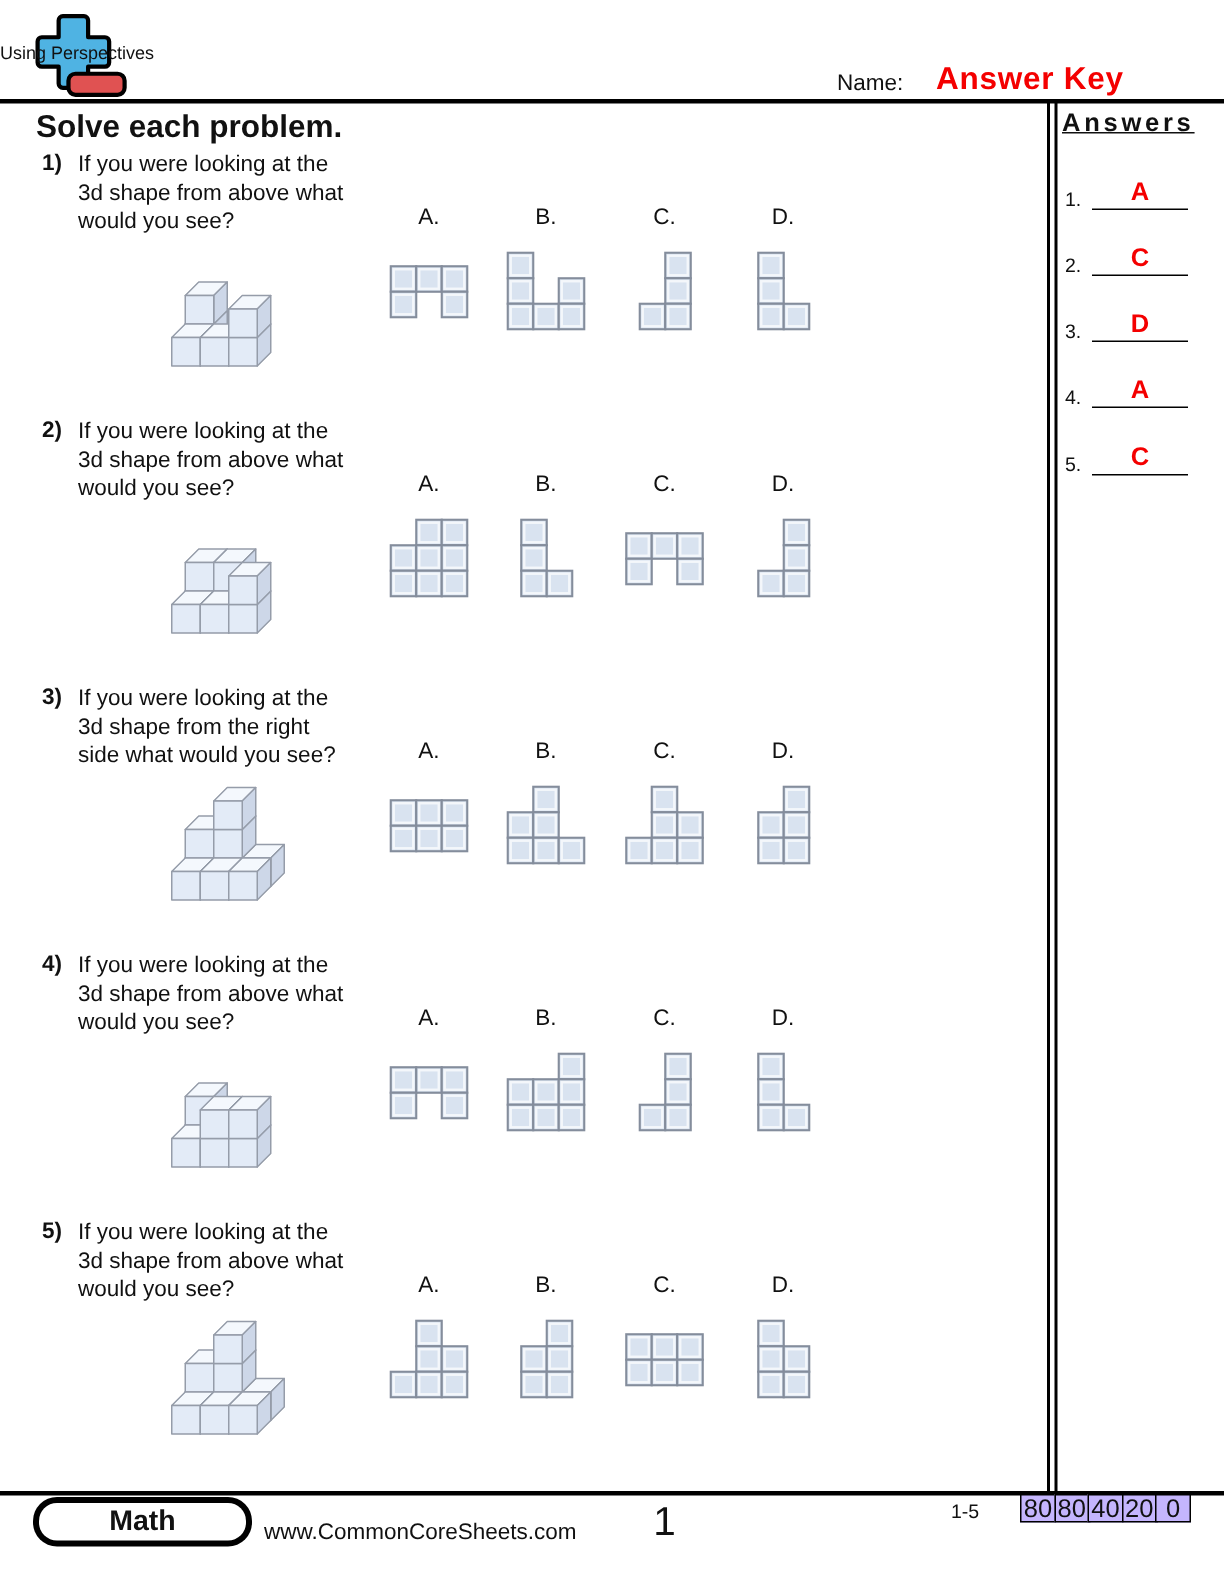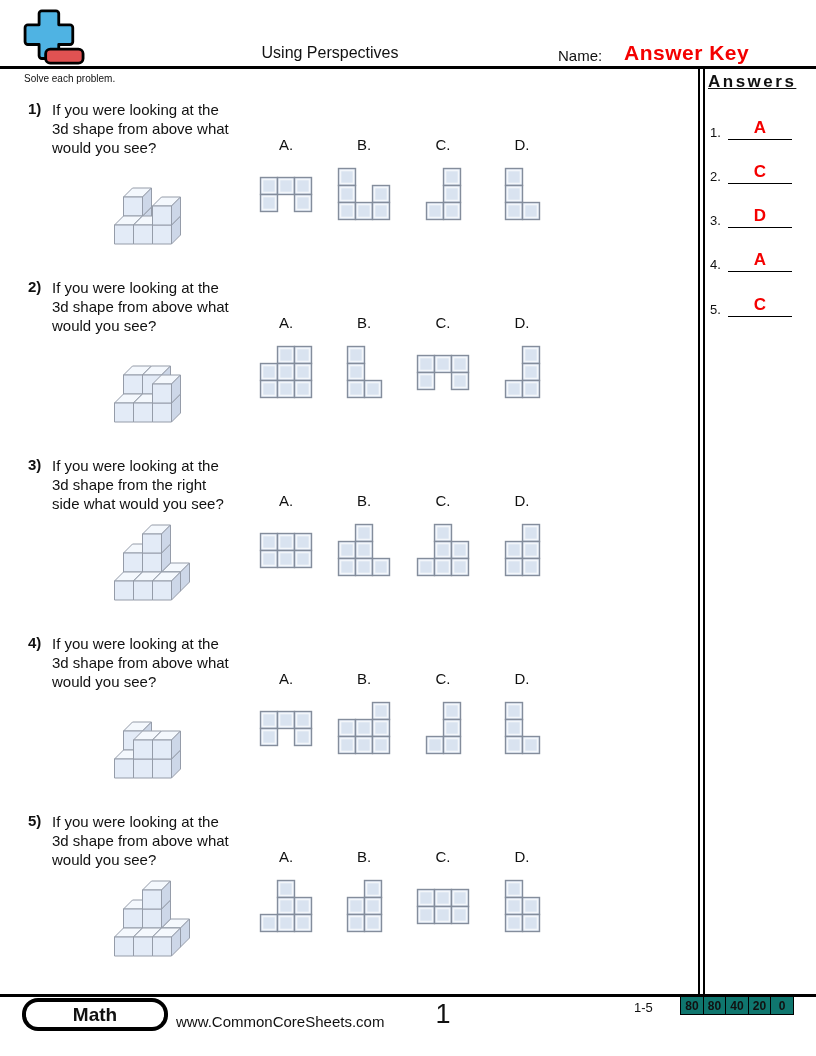--- a/index.html
+++ b/index.html
@@ -1,25 +1,25 @@
 <!DOCTYPE html>
 <html><head>
 <meta charset="utf-8">
 <style>
   html,body{margin:0;padding:0;background:#fff;}
   #page{position:relative;width:816px;height:1056px;background:#fff;
         font-family:"Liberation Sans",sans-serif;color:#111;overflow:hidden;}
 
   
   #logo{position:absolute;left:22px;top:8px;}
-  #title{position:absolute;left:0;top:44px;width:660px;text-align:center;font-size:16px;}
+  #title{position:absolute;left:0;top:28px;width:660px;font-size:12px;}
   #name-label{position:absolute;left:558px;top:47px;font-size:15px;}
   #answer-key{position:absolute;left:624px;top:41px;font-size:21px;font-weight:bold;letter-spacing:.5px;}
   #header-line{position:absolute;left:0;top:66px;width:816px;height:3px;background:#000;}
-  #instructions{position:absolute;left:24px;top:73px;font-size:10px;font-weight:normal;}
+  #instructions{position:absolute;left:24px;top:73px;font-size:21px;font-weight:bold;}
 
   
   .vline{position:absolute;top:68px;width:2px;height:927px;background:#000;}
   #answers-title{position:absolute;left:708px;top:72px;font-size:17px;font-weight:bold;
                  text-decoration:underline;letter-spacing:2.5px;}
   .ans-item{position:absolute;left:706px;width:92px;height:24px;}
   .ans-num{position:absolute;left:4px;bottom:0;font-size:13px;}
   .ans-letter{position:absolute;left:22px;bottom:2px;width:64px;text-align:center;
               font-weight:bold;font-size:17px;}
   .ans-line{position:absolute;left:22px;bottom:0;width:64px;border-bottom:1.6px solid #000;}
@@ -39,21 +39,21 @@
   
   #footer-line{position:absolute;left:0;top:994px;width:816px;height:3px;background:#000;}
   #badge{position:absolute;left:22px;top:998px;width:146px;height:33px;background:#000;border-radius:16px;}
   #badge-inner{position:absolute;left:4px;top:4px;right:4px;bottom:4px;background:#fff;border-radius:12px;
                display:flex;align-items:center;justify-content:center;font-size:19px;font-weight:bold;}
   #website{position:absolute;left:176px;top:1013px;font-size:15px;}
   #pagenum{position:absolute;left:400px;top:999px;width:86px;text-align:center;font-size:27px;}
   #score-range{position:absolute;left:634px;top:1000px;width:40px;text-align:left;font-size:13px;}
   #score-table{position:absolute;left:680px;top:996px;display:flex;}
   .score-cell{width:22px;height:17px;border:1.5px solid #000;margin-left:-1.5px;
-              display:flex;align-items:center;justify-content:center;font-size:12px;background:#0f766e;font-weight:bold;}
+              display:flex;align-items:center;justify-content:center;font-size:17px;background:#c4b5fd;}
   .score-cell:first-child{margin-left:0;}
 </style>
 </head>
 <body>
 
 <div id="page">
 
   <svg id="logo" width="66" height="58" viewBox="0 0 70 62">
     <path d="M21,3 h15 a3,3 0 0 1 3,3 v12 h12 a3,3 0 0 1 3,3 v15 a3,3 0 0 1 -3,3 h-12 v12 a3,3 0 0 1 -3,3 h-15 a3,3 0 0 1 -3,-3 v-12 h-12 a3,3 0 0 1 -3,-3 v-15 a3,3 0 0 1 3,-3 h12 v-12 a3,3 0 0 1 3,-3 z" fill="#4fb3e3" stroke="#000" stroke-width="3" stroke-linejoin="round"></path>
     <rect x="25" y="44" width="40" height="15" rx="5" fill="#e05252" stroke="#000" stroke-width="3"></rect>

